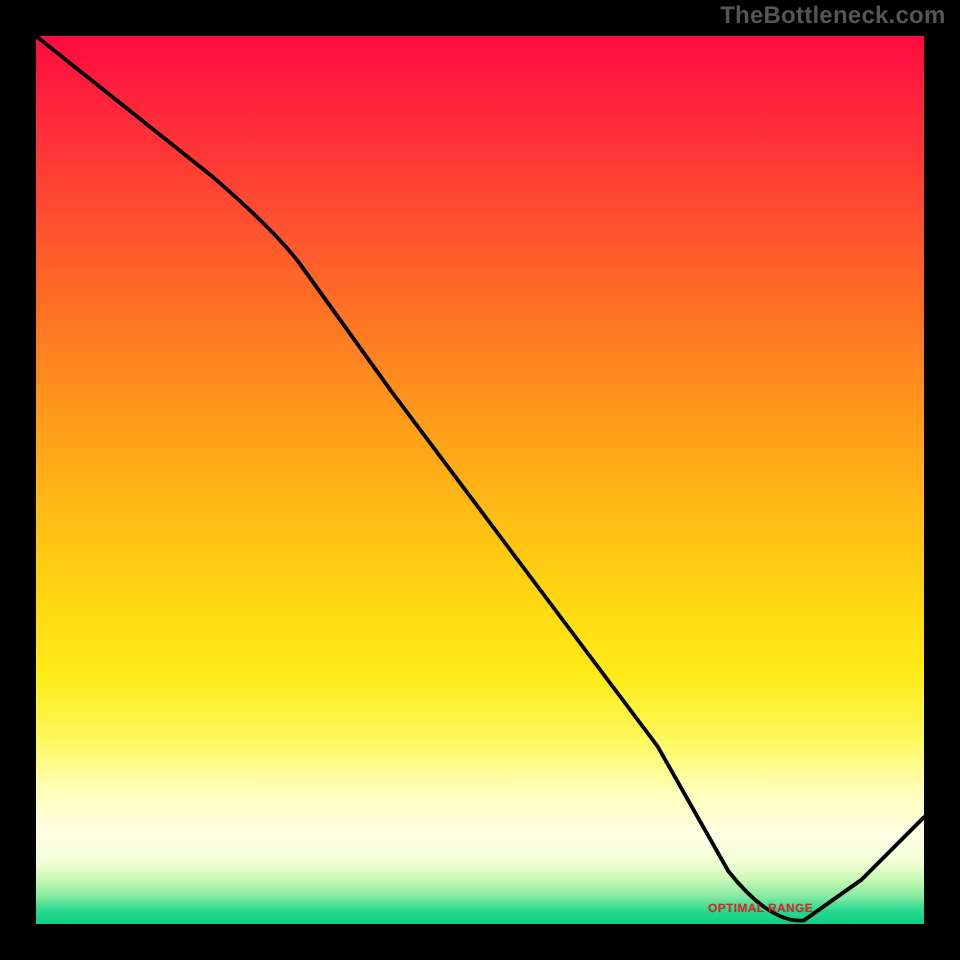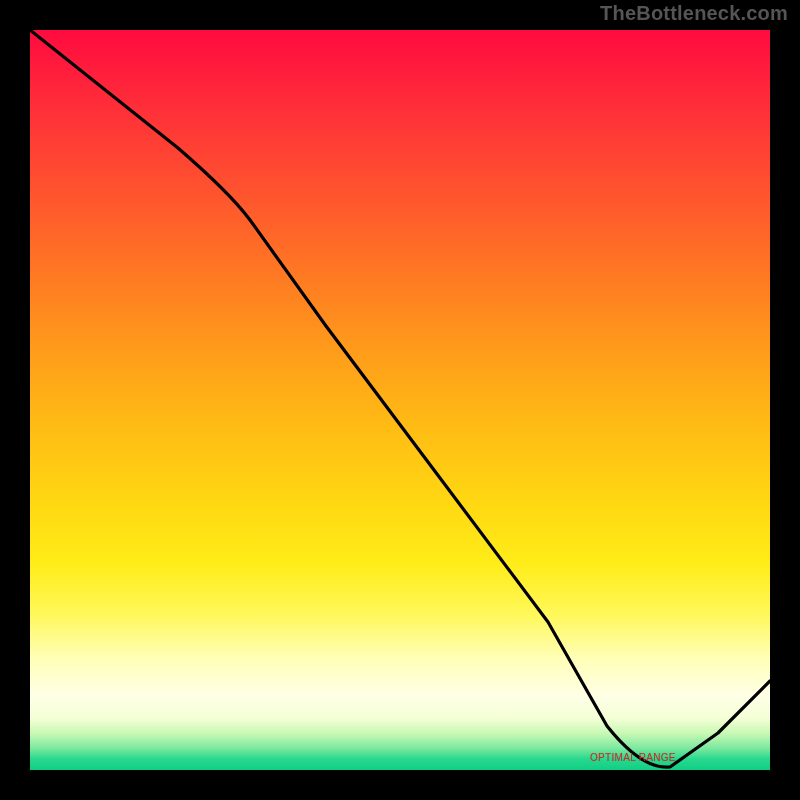--- a/index.html
+++ b/index.html
@@ -67,21 +67,21 @@
     position: absolute;
     left: 0;
     top: 0;
     width: 100%;
     height: 100%;
   }
   .optimal-label {
     position: absolute;
     color: #d22;
     font-size: 10px;
-    font-weight: normal;
+    font-weight: bold;
     letter-spacing: 0.3px;
     white-space: nowrap;
     text-shadow: 0 0 1px rgba(0,0,0,0.15);
   }
 </style>
 </head>
 <body>
 
 <div class="frame">
 

